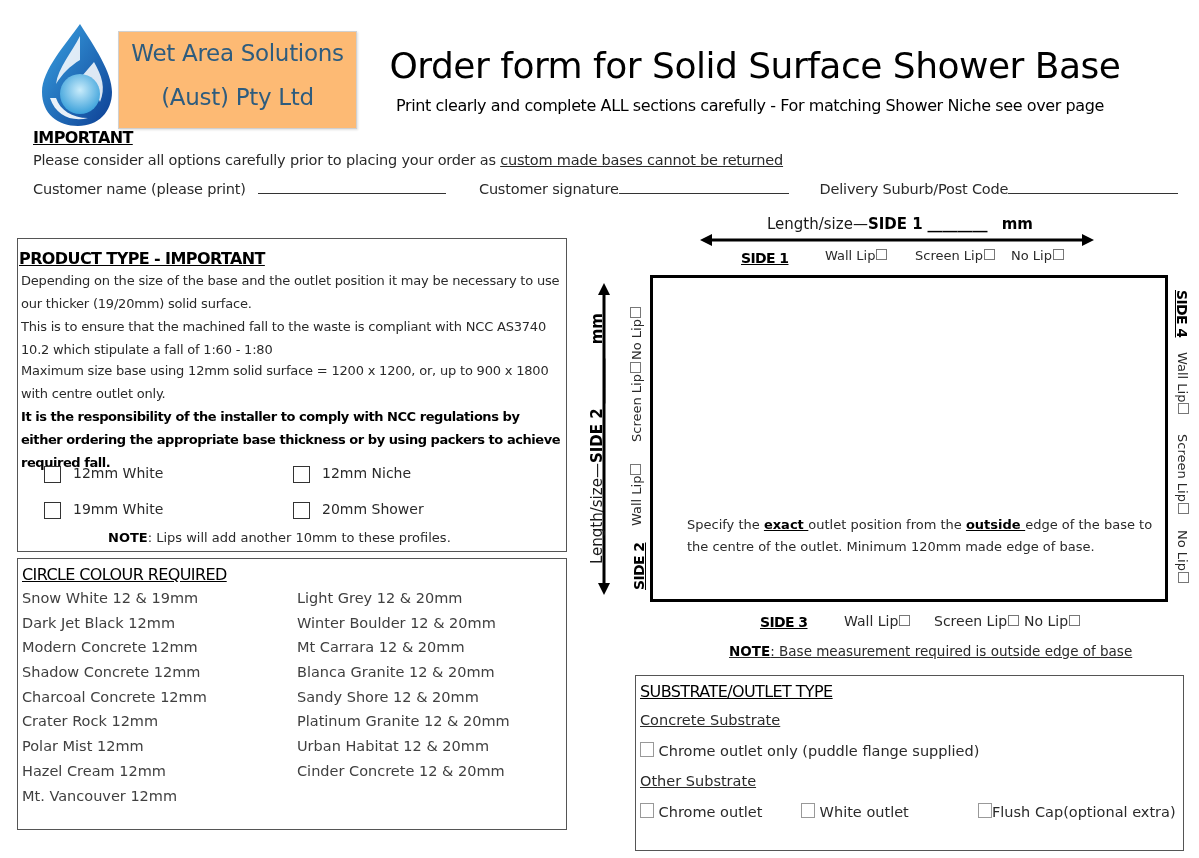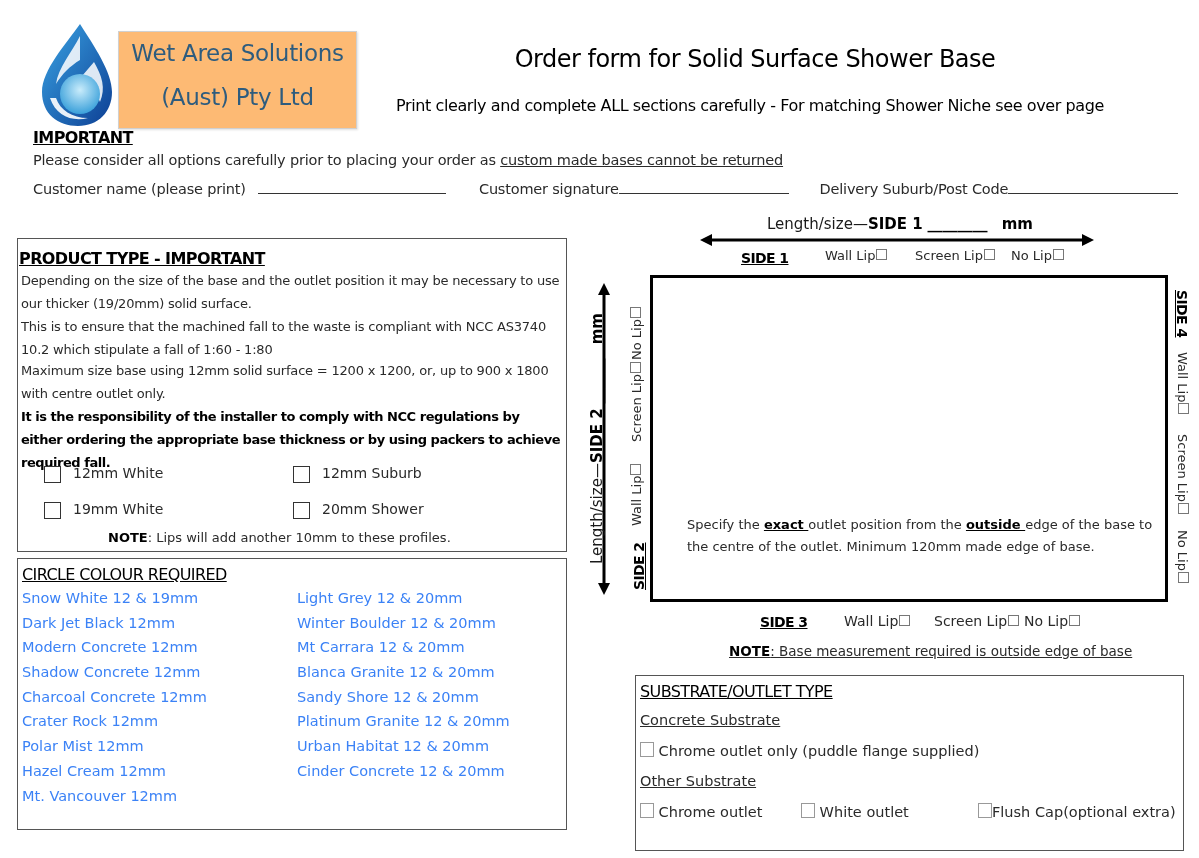--- a/index.html
+++ b/index.html
@@ -10,41 +10,41 @@
   .u { text-decoration: underline; }
   .b { font-weight: bold; color: #000; }
 
   
   #logo-drop { left: 36px; top: 22px; width: 80px; height: 106px; }
   #logo-box { left: 118px; top: 31px; width: 239px; height: 98px; border: 1px solid #d0d0d0; box-shadow: 1px 1px 2px #e0e0e0; background: #fdba74; }
   #logo-line1 { left: 0; top: 8px; width: 100%; text-align: center; font-size: 23px; color: #2e5c7e; letter-spacing: -0.3px; }
   #logo-line2 { left: 0; top: 52px; width: 100%; text-align: center; font-size: 23px; color: #2e5c7e; letter-spacing: -0.3px; }
 
   
-  #title { left: 380px; top: 45px; width: 750px; text-align: center; font-size: 24px; color: #000; letter-spacing: -0.5px; }
+  #title { left: 380px; top: 45px; width: 750px; text-align: center; font-size: 36px; color: #000; letter-spacing: -0.5px; }
   #subtitle { left: 390px; top: 96px; width: 720px; text-align: center; font-size: 16px; color: #000; letter-spacing: -0.4px; }
   #important-heading { left: 33px; top: 128px; font-size: 16px; color: #000; font-weight: bold; text-decoration: underline; letter-spacing: -0.6px; text-align: right; }
   #consider-line { left: 33px; top: 152px; font-size: 14.5px; }
   #fields-line { left: 33px; top: 180px; width: 1120px; font-size: 14.5px; }
   .field-blank { display: inline-block; border-bottom: 1px solid #333; height: 14px; vertical-align: baseline; }
 
   
   #product-box { left: 17px; top: 238px; width: 550px; height: 314px; border: 1px solid #555; }
   #product-heading { left: 1px; top: 10px; font-size: 16px; font-weight: bold; text-decoration: underline; color: #000; letter-spacing: -0.6px; }
   .ptext { left: 3px; font-size: 13px; line-height: 23px; color: #2a2a2a; white-space: normal; width: 540px; letter-spacing: -0.2px; }
   .pbold { left: 3px; font-size: 13px; line-height: 23px; color: #000; font-weight: bold; white-space: normal; width: 540px; letter-spacing: -0.45px; }
   .cbox { display: inline-block; width: 17px; height: 17px; border: 1.5px solid #333; vertical-align: middle; }
   .opt { font-size: 14px; color: #2a2a2a; white-space: nowrap; }
   .opt .cbox { margin-right: 12px; }
   #note-lips { left: 90px; top: 291px; font-size: 13px; color: #2a2a2a; }
 
   
   #colour-box { left: 17px; top: 558px; width: 550px; height: 272px; border: 1px solid #555; }
   #colour-heading { left: 4px; top: 6px; font-size: 16px; text-decoration: underline; color: #000; letter-spacing: -0.6px; }
-  .col-item { font-size: 14.5px; color: #3b82f6; white-space: nowrap; height: 24.7px; line-height: 24.7px; }
+  .col-item { font-size: 14.5px; color: #404040; white-space: nowrap; height: 24.7px; line-height: 24.7px; }
 
   
   #side1-length { left: 767px; top: 215px; font-size: 15px; color: #1a1a1a; }
   #arrow-h { left: 700px; top: 232px; width: 394px; height: 14px; }
   .lipsm { font-size: 13px; color: #2a2a2a; white-space: nowrap; }
   .sq { display: inline-block; width: 11px; height: 11px; border: 1px solid #777; vertical-align: 0px; margin-left: 1px; }
   .sidelabel { font-size: 14px; font-weight: bold; text-decoration: underline; color: #000; letter-spacing: -0.6px; }
   #base-rect { left: 650px; top: 275px; width: 518px; height: 327px; border: 3px solid #000; }
   #outlet-text { left: 687px; top: 514px; font-size: 13px; line-height: 22px; color: #2a2a2a; white-space: nowrap; }
   #outlet-text .b { text-decoration: underline; }
@@ -107,21 +107,21 @@
   <div class="abs" id="product-heading">PRODUCT TYPE -  IMPORTANT</div>
   <div class="abs ptext" style="top:30px;">Depending on the size of the base and the outlet position it may be necessary to use our thicker (19/20mm) solid surface.</div>
   <div class="abs ptext" style="top:76px;">This is to ensure that the machined fall to the waste is compliant with NCC  AS3740 10.2 which stipulate a fall of 1:60 - 1:80</div>
   <div class="abs ptext" style="top:120px;">Maximum size base using 12mm solid surface = 1200 x 1200, or, up to 900 x 1800 with centre outlet only.</div>
   <div class="abs pbold" style="top:166px;">It is the responsibility of the installer to comply with NCC regulations by either ordering the appropriate base thickness or by using packers to achieve required fall.</div>
 
   <div class="abs opt" style="left:26px;top:226px;">
     <span class="cbox"></span><span>12mm White</span>
   </div>
   <div class="abs opt" style="left:275px;top:226px;">
-    <span class="cbox"></span><span>12mm Suburb</span>
+    <span class="cbox"></span><span>12mm Niche</span>
   </div>
   <div class="abs opt" style="left:26px;top:262px;">
     <span class="cbox"></span><span>19mm White</span>
   </div>
   <div class="abs opt" style="left:275px;top:262px;">
     <span class="cbox"></span><span>20mm Shower</span>
   </div>
   <div class="abs" id="note-lips">
     <span class="b">NOTE</span><span>: Lips will add another 10mm to these profiles.</span>
   </div>

